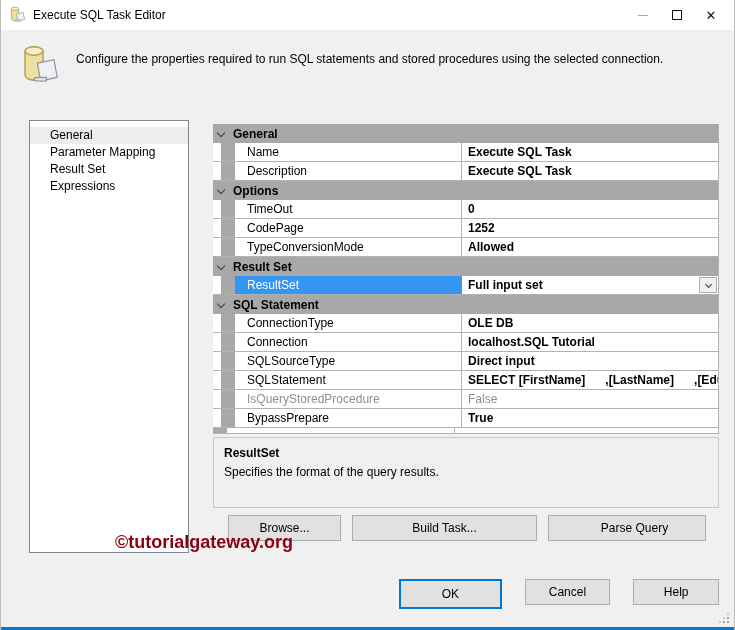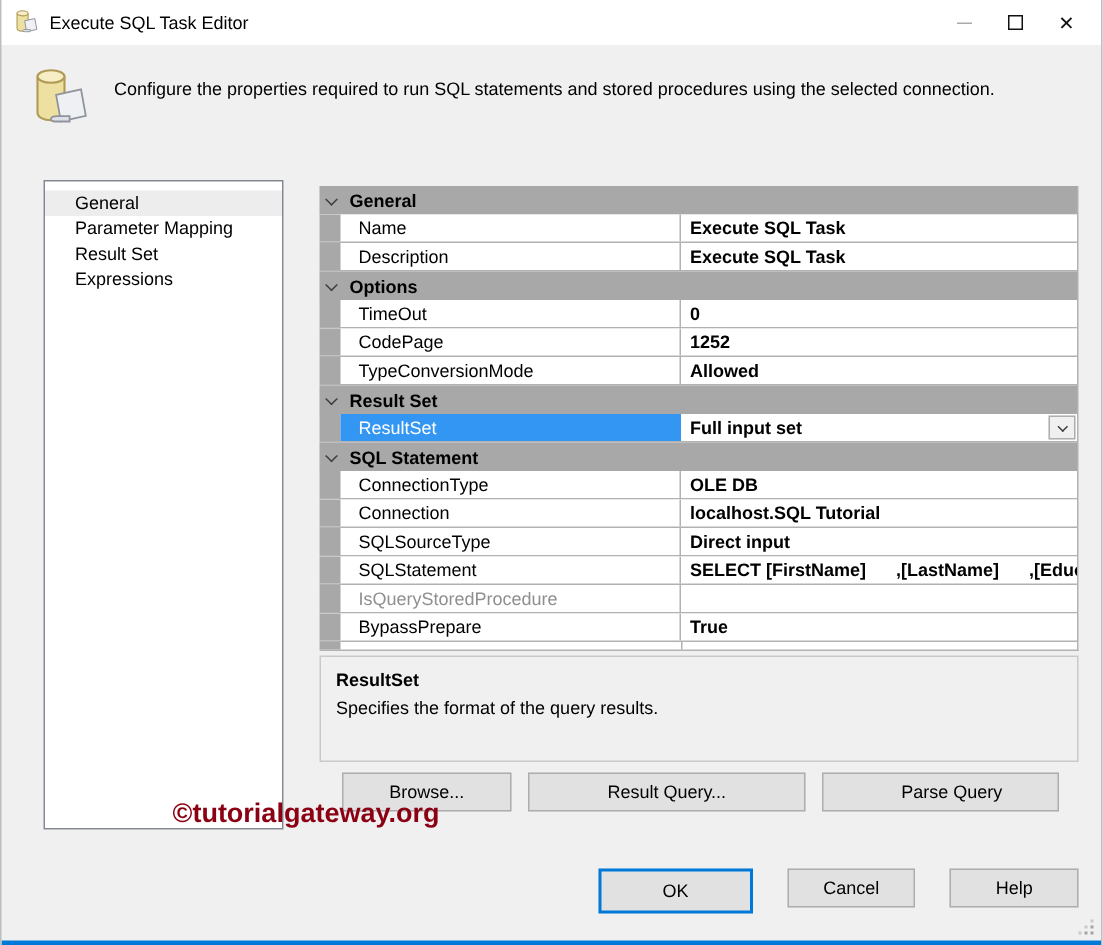--- a/index.html
+++ b/index.html
@@ -39,21 +39,21 @@
   .side-item{height:17px;line-height:17px;padding-left:20px;color:#000;cursor:default;}
   .side-item.selected{background:#ededed;}
 
   
   .grid{position:absolute;left:212px;top:124px;width:506px;border-right:1px solid var(--grid-line);}
   .g-row{height:19px;display:flex;align-items:stretch;font-size:12px;}
   .g-row.section{background:var(--section-bg);align-items:center;}
   .chev{display:inline-block;width:6px;height:6px;border-right:1.6px solid #3c3c3c;border-bottom:1.6px solid #3c3c3c;transform:rotate(45deg);}
   .g-row.section .chev{margin:0 9px 2px 5px;}
   .sec-label{font-weight:bold;color:#000;}
-  .g-row.prop{background:#fff;border-bottom:1px solid var(--grid-line);}
+  .g-row.prop{background:#fff;border-bottom:1px solid var(--grid-line);padding-left:8px;}
   .gutter{width:14px;background:var(--section-bg);flex:none;}
   .cell{display:flex;align-items:center;overflow:hidden;}
   .cell.label{width:227px;flex:none;padding-left:12px;border-right:1px solid var(--grid-line);color:#000;}
   .cell.value{flex:1;padding-left:6px;position:relative;font-weight:bold;color:#000;}
   .vtext{white-space:pre;overflow:hidden;}
   .g-row.prop.selected .cell.label{background:var(--selection);color:#fff;border-right-color:var(--selection);}
   .g-row.prop.disabled .cell.label{color:var(--disabled-text);}
   .g-row.prop.disabled .vtext{color:var(--disabled-text);font-weight:normal;}
   .dd{position:absolute;right:1px;top:1px;bottom:1px;width:18px;background:#f0f0f0;border:1px solid #aeaeae;
     display:flex;align-items:center;justify-content:center;}
@@ -219,20 +219,23 @@
       <div class="g-row prop">
         <span class="gutter"></span>
         <span class="cell label">SQLStatement</span>
         <span class="cell value">
           <span class="vtext">SELECT [FirstName]      ,[LastName]      ,[Educati</span>
         </span>
       </div>
       <div class="g-row prop disabled">
         <span class="gutter"></span>
         <span class="cell label">IsQueryStoredProcedure</span>
+        <span class="cell value">
+          <span class="vtext">False</span>
+        </span>
       </div>
       <div class="g-row prop">
         <span class="gutter"></span>
         <span class="cell label">BypassPrepare</span>
         <span class="cell value">
           <span class="vtext">True</span>
         </span>
       </div>
     </div>
   <div class="grid-stub">
@@ -242,21 +245,21 @@
 
   <div class="desc-panel">
     <div class="desc-title">ResultSet</div>
     <div class="desc-text">Specifies the format of the query results.</div>
   </div>
 
   <div class="watermark">©tutorialgateway.org</div>
 
   <div class="action-buttons">
       <button class="btn">Browse...</button>
-      <button class="btn">Result Query...</button>
+      <button class="btn">Build Task...</button>
       <button class="btn">Parse Query</button>
     </div>
 
   <div class="footer-buttons">
       <button class="btn default">OK</button>
       <button class="btn">Cancel</button>
       <button class="btn">Help</button>
     </div>
 
   <div class="resize-grip"></div>

